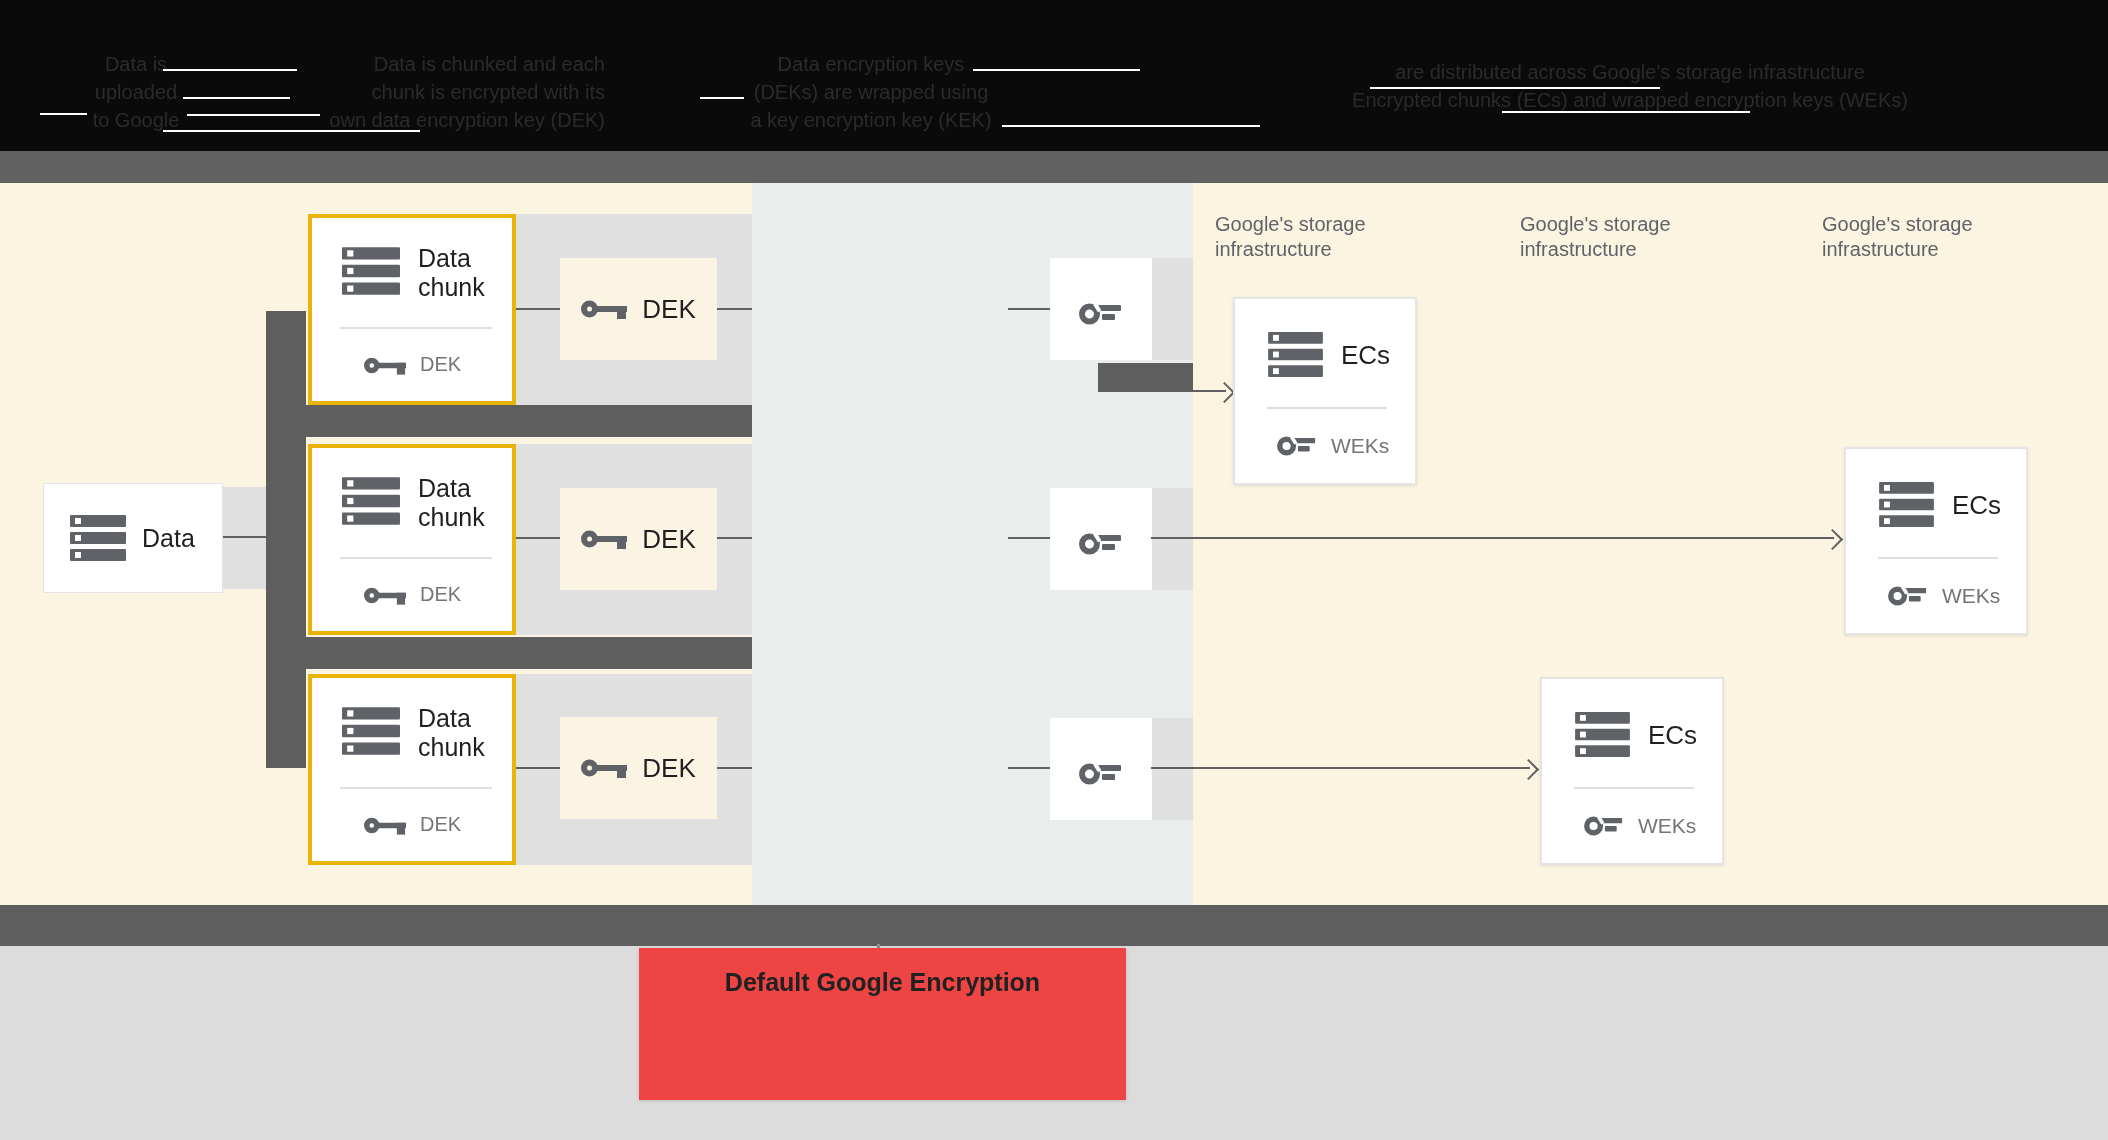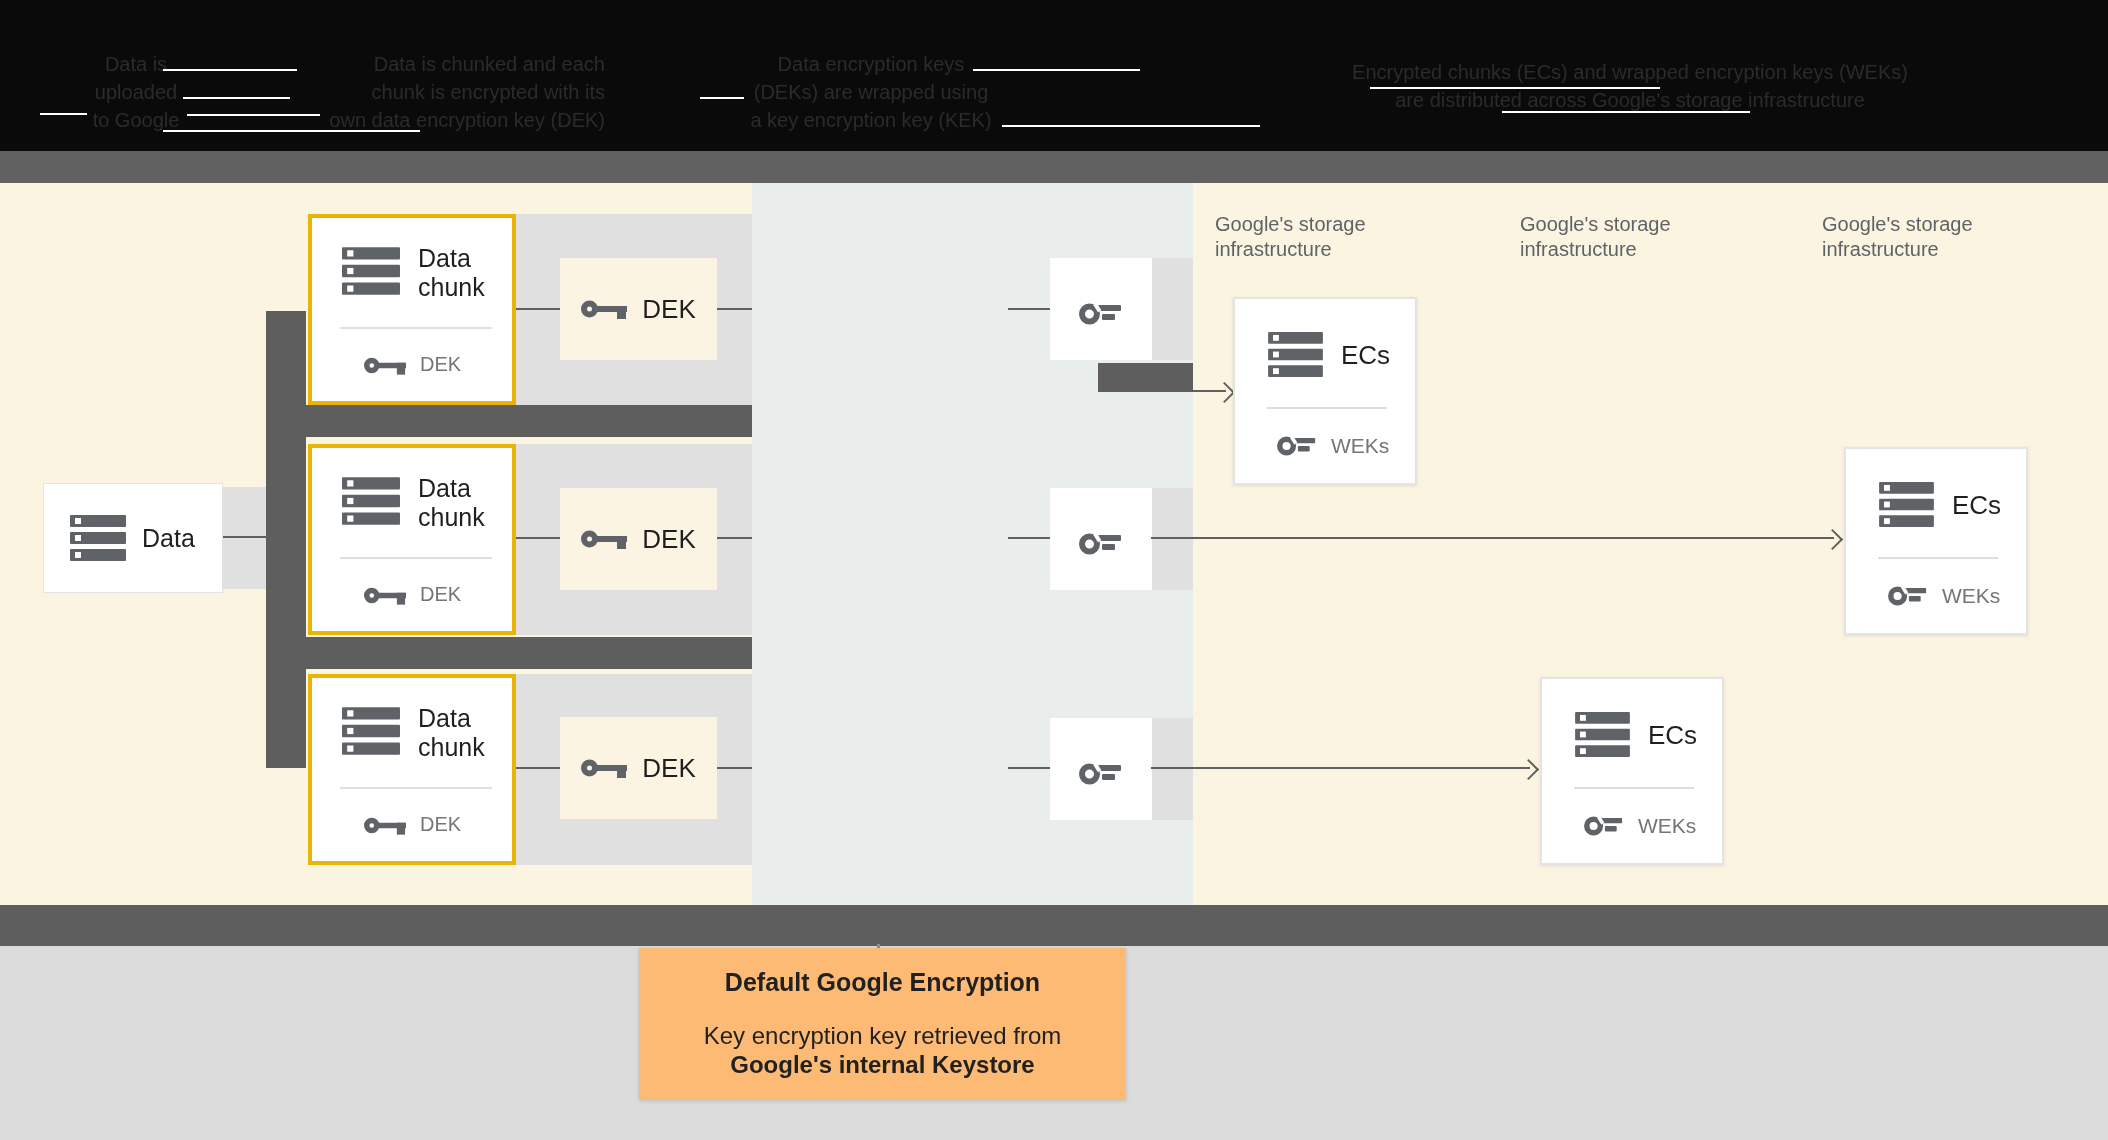--- a/index.html
+++ b/index.html
@@ -62,21 +62,21 @@
 
   .storage-label { font-size:20px; line-height:25px; color:#5f6368; top:212px; }
 
   .hline { position:absolute; height:2px; background:#606060; }
   .vstub { position:absolute; width:3px; background:#8f8f8f; }
   .chev { position:absolute; width:13px; height:13px; border-top:2px solid #606060; border-right:2px solid #606060; transform:rotate(45deg); }
 
   
   .bottom-darkbar { left:0; top:905px; width:2108px; height:41px; background:#5e5e5e; }
   .bottom-area { left:0; top:946px; width:2108px; height:194px; background:#dcdcdc; }
-  .caption-card { left:639px; top:948px; width:487px; height:152px; background:#fdba74;
+  .caption-card { left:639px; top:948px; width:487px; height:152px; background:#ef4444;
                   box-shadow:0 1px 4px rgba(0,0,0,.15); text-align:center; color:#212121; }
   .cap-title { margin-top:20px; font-size:25px; font-weight:bold; }
   .cap-body { margin-top:24px; font-size:24px; line-height:29px; }
   .cap-bold { font-weight:bold; }
 
   .icon { color:#5f6368; display:block; }
 </style>
 </head>
 <body>
 
@@ -120,22 +120,22 @@
       <div>Data is chunked and each</div>
       <div>chunk is encrypted with its</div>
       <div>own data encryption key (DEK)</div>
     </div>
     <div class="step step3">
       <div>Data encryption keys</div>
       <div>(DEKs) are wrapped using</div>
       <div>a key encryption key (KEK)</div>
     </div>
     <div class="step step4">
+      <div>are distributed across Google's storage infrastructure</div>
       <div>Encrypted chunks (ECs) and wrapped encryption keys (WEKs)</div>
-      <div>are distributed across Google's storage infrastructure</div>
     </div>
 
     <div class="ustrip" style="left:163px;top:69px;width:134px"></div>
     <div class="ustrip" style="left:973px;top:69px;width:167px"></div>
     <div class="ustrip" style="left:183px;top:97px;width:107px"></div>
     <div class="ustrip" style="left:700px;top:97px;width:44px"></div>
     <div class="ustrip" style="left:1370px;top:87px;width:290px"></div>
     <div class="ustrip" style="left:40px;top:113px;width:47px"></div>
     <div class="ustrip" style="left:187px;top:114px;width:133px"></div>
     <div class="ustrip" style="left:163px;top:130px;width:257px"></div>
@@ -302,19 +302,15 @@
       </svg>
     <div class="ecs-key-label">WEKs</div>
   </div>
 
   <div class="abs bottom-darkbar"></div>
   <div class="abs bottom-area"></div>
   <div class="vstub" style="left:877px;top:944px;height:5px"></div>
 
   <div class="abs caption-card">
     <div class="cap-title">Default Google Encryption</div>
-    <div class="cap-body">
-      <div>Key encryption key retrieved from</div>
-      <div class="cap-bold">Google's internal Keystore</div>
-    </div>
   </div>
 
 </div>
 
 </body></html>

